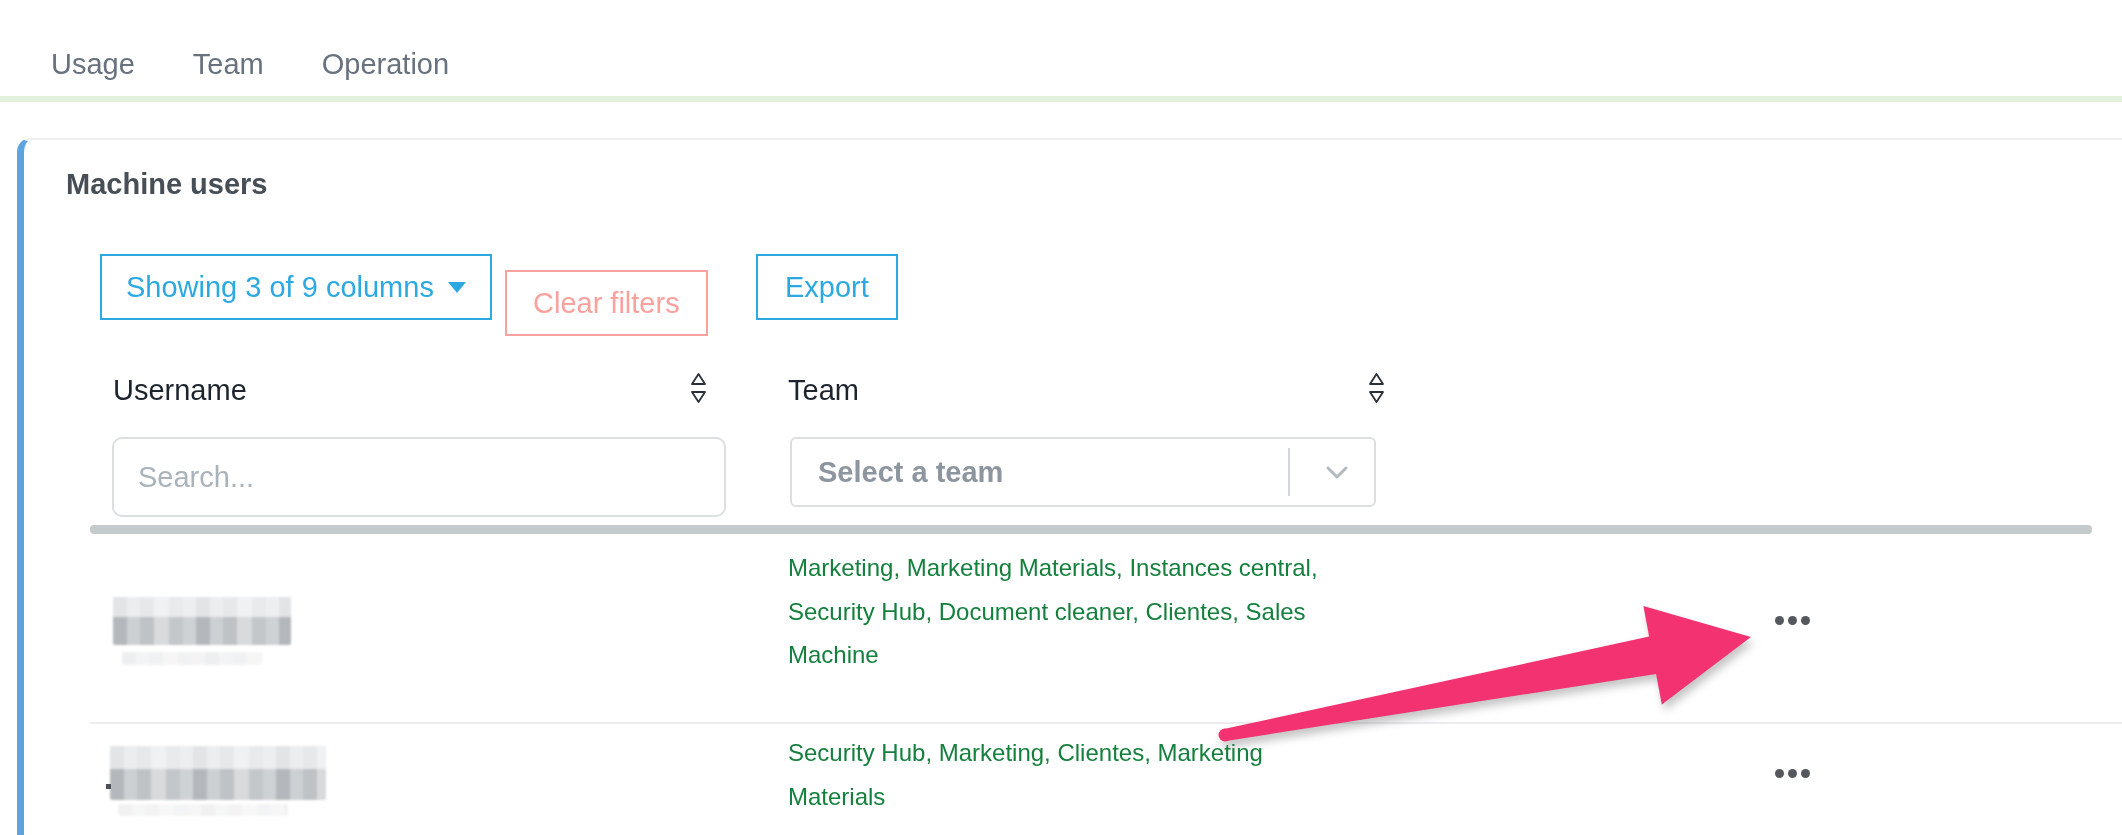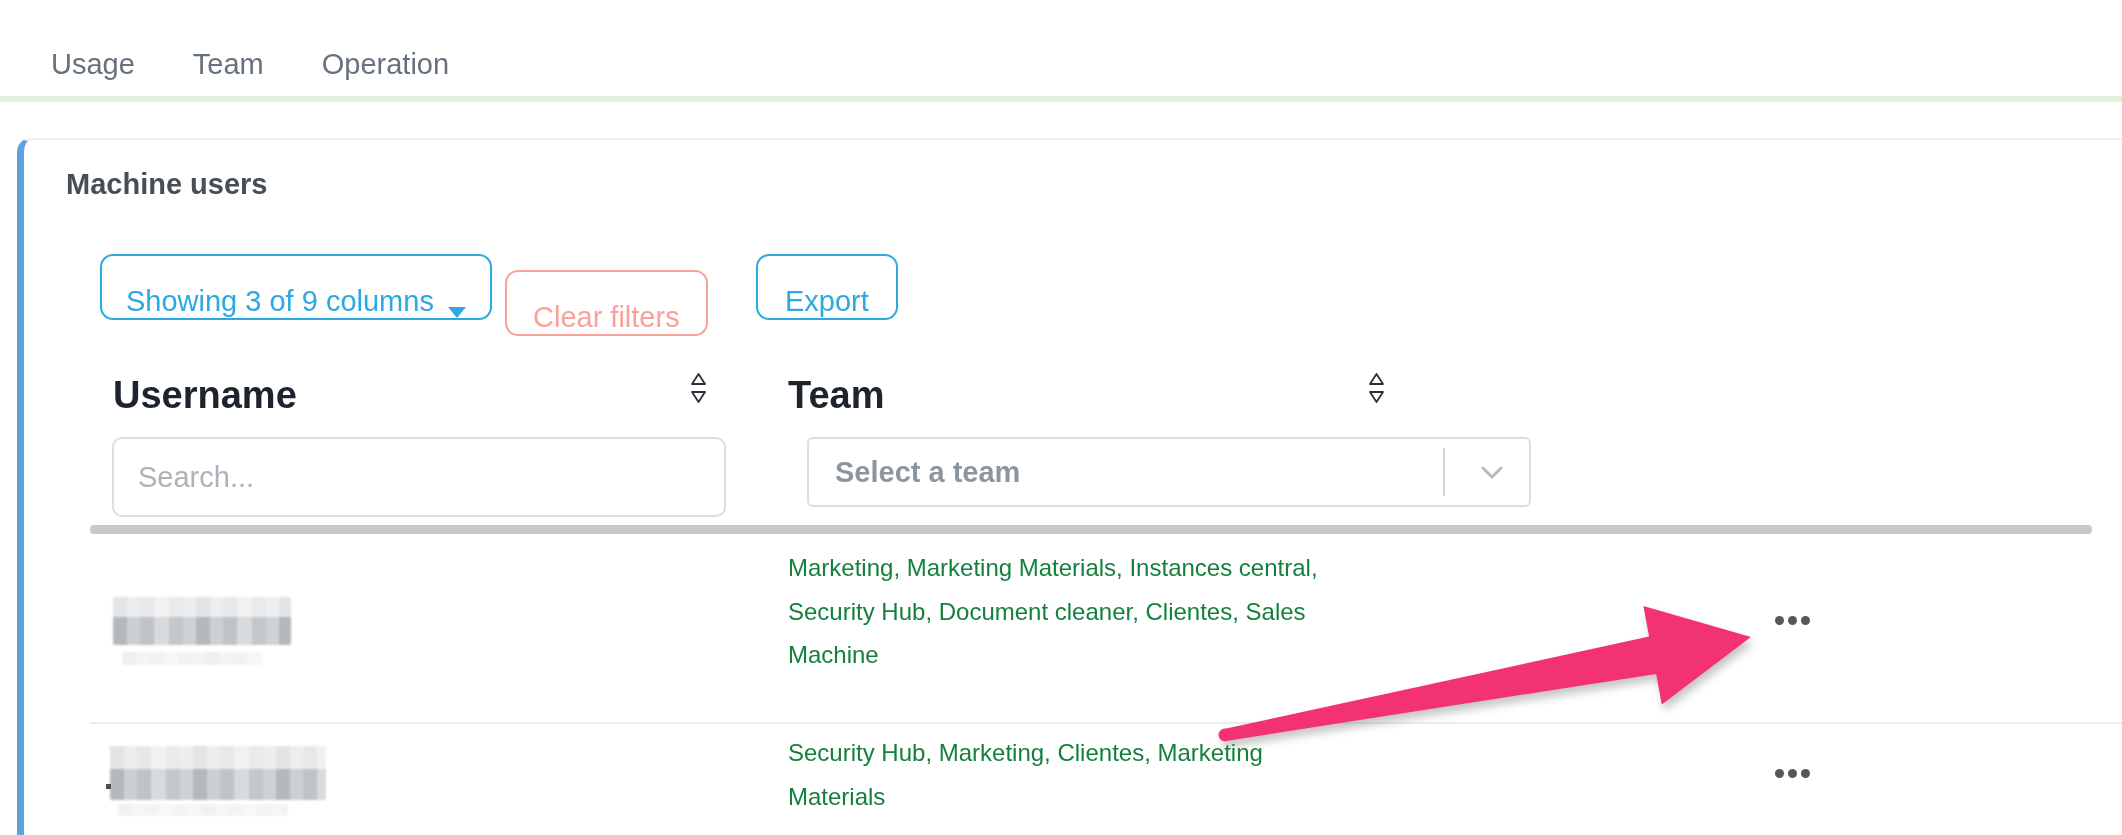--- a/index.html
+++ b/index.html
@@ -14,45 +14,45 @@
   .tab.active{background:#d9ecd3;border-radius:10px 10px 0 0;color:#161d26;font-weight:500;}
   .tab-underline{position:absolute;left:0;top:96px;width:2122px;height:6px;background:#e2f0dc;}
   
   .card{
     position:absolute;left:17px;top:138px;width:2105px;height:720px;
     background:#ffffff;border:2px solid #eef0f2;border-right:none;border-bottom:none;
     border-left:7px solid #5ca3df;border-radius:14px 0 0 0;
   }
   .panel-title{position:absolute;left:66px;top:168px;font-size:29px;font-weight:700;color:#474e56;}
   
-  .btn{position:absolute;top:254px;height:66px;display:flex;align-items:flex-end;justify-content:center;
-       box-sizing:border-box;background:#fff;border-radius:13px;font-size:29px;cursor:pointer;}
+  .btn{position:absolute;top:254px;height:66px;display:flex;align-items:center;justify-content:center;
+       box-sizing:border-box;background:#fff;border-radius:0;font-size:29px;cursor:pointer;}
   .btn-blue{border:2.5px solid #2ba9e0;color:#2ba9e0;}
   .btn-muted{border:2.5px solid #f9a19c;color:#f9a19c;margin-top:16px;}
   .btn-columns{left:100px;padding:0 24px;}
   .btn-clear{left:505px;padding:0 26px;}
   .btn-export{left:756px;padding:0 27px;}
   .caret-down{width:0;height:0;margin-left:14px;border-left:9px solid transparent;
               border-right:9px solid transparent;border-top:11px solid #2ba9e0;}
   
-  .th{position:absolute;top:374px;font-size:38px;font-weight:700;color:#1d242e;}
+  .th{position:absolute;top:374px;font-size:29px;font-weight:400;color:#1d242e;}
   .th-username{left:113px;}
   .th-team{left:788px;}
   .sort-icon{position:absolute;top:372px;width:17px;height:32px;cursor:pointer;}
   .sort-1{left:690px;}
   .sort-2{left:1368px;}
   
   .search-input{
     position:absolute;left:112px;top:437px;width:614px;height:80px;box-sizing:border-box;
     border:2px solid #dbdfe2;border-radius:10px;padding:0 24px;font-size:29px;color:#3a424a;
     font-family:"Liberation Sans",sans-serif;outline:none;
   }
   .search-input::placeholder{color:#aab2ba;opacity:1;}
   .team-select{
-    position:absolute;left:807px;top:437px;width:724px;height:70px;box-sizing:border-box;
+    position:absolute;left:790px;top:437px;width:586px;height:70px;box-sizing:border-box;
     border:2px solid #dbdfe2;border-radius:6px;background:#fff;display:flex;align-items:center;
     cursor:pointer;
   }
   .team-select .sel-label{padding-left:26px;font-size:29px;font-weight:700;color:#8d969e;}
   .team-select .sel-divider{position:absolute;right:84px;top:9px;bottom:9px;width:2px;background:#d2d6da;}
   .team-select .sel-chevron{position:absolute;right:26px;top:27px;}
   
   .h-scrollbar{position:absolute;left:90px;top:525px;width:2002px;height:9px;background:#c5cacd;border-radius:4px;cursor:pointer;}
   
   .row-divider{position:absolute;left:90px;width:2032px;height:2px;background:#ebecee;}

